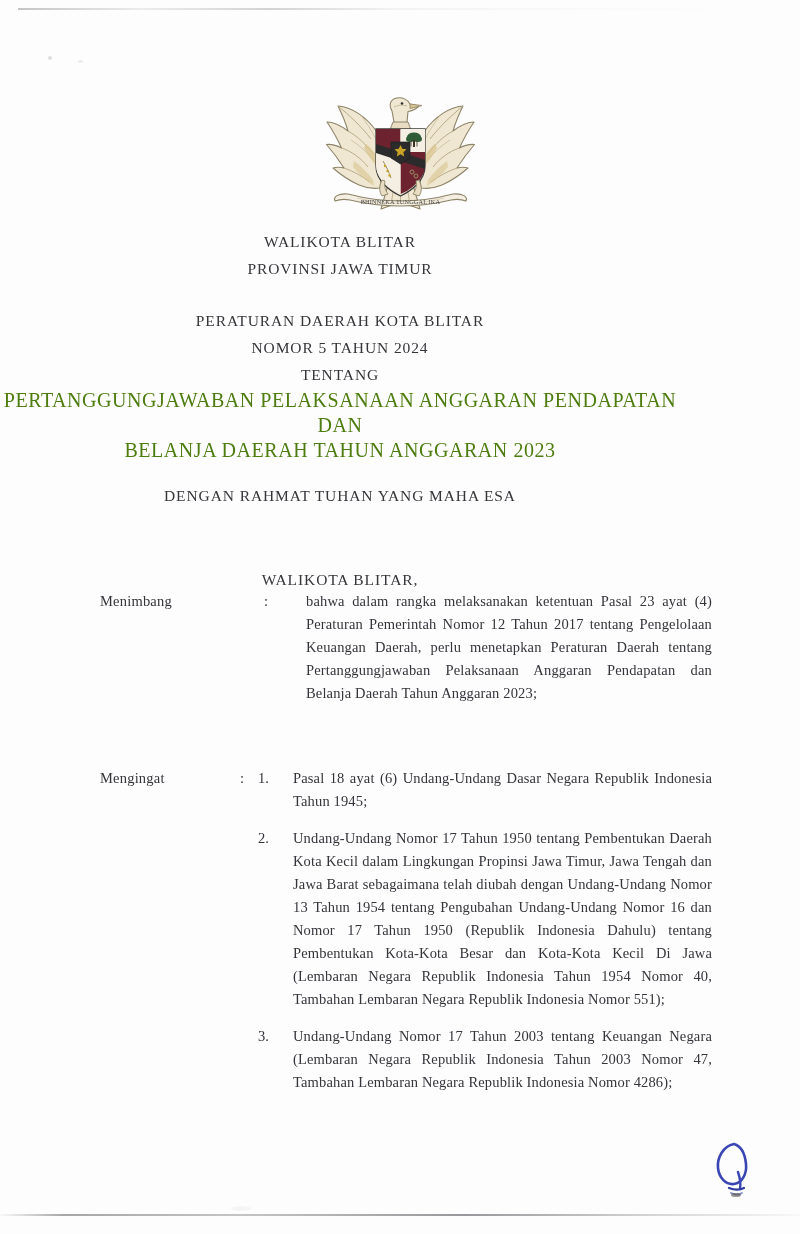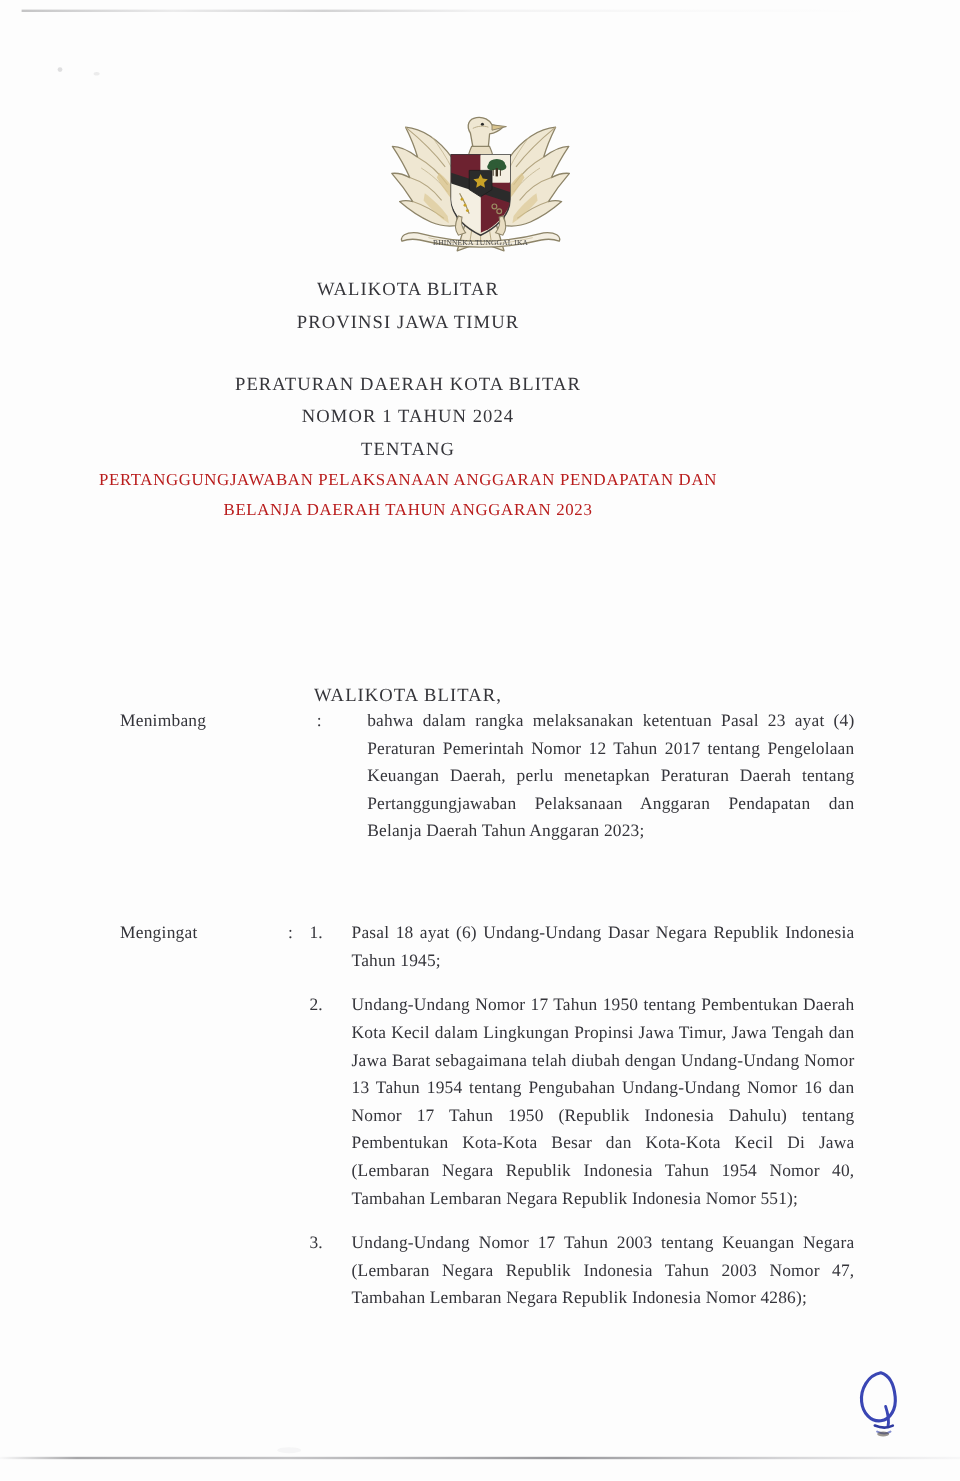--- a/index.html
+++ b/index.html
@@ -73,24 +73,24 @@
     width: 680px;
     text-align: center;
   }
   .hd {
     font-size: 15.5px;
     letter-spacing: 0.9px;
     line-height: 27px;
     color: #35353a;
   }
   .hd-wide {
-    font-size: 14px;
+    font-size: 20px;
     letter-spacing: 0.55px;
     line-height: 25px;
-    color: #b91c1c;
+    color: #4d7c0f;
   }
 
   
   .row {
     position: absolute;
     display: flex;
     left: 100px;
     width: 612px;
   }
   .lbl {
@@ -263,26 +263,29 @@
     </svg>
   </div>
 
   <div class="center-block" style="top:228px;">
     <div class="hd">WALIKOTA BLITAR</div>
     <div class="hd">PROVINSI JAWA TIMUR</div>
   </div>
 
   <div class="center-block" style="top:307px;">
     <div class="hd">PERATURAN DAERAH KOTA BLITAR</div>
-    <div class="hd">NOMOR 1 TAHUN 2024</div>
+    <div class="hd">NOMOR 5 TAHUN 2024</div>
     <div class="hd">TENTANG</div>
     <div class="hd-wide">PERTANGGUNGJAWABAN PELAKSANAAN ANGGARAN PENDAPATAN DAN</div>
     <div class="hd-wide">BELANJA DAERAH TAHUN ANGGARAN 2023</div>
   </div>
 
+  <div class="center-block" style="top:482px;">
+    <div class="hd">DENGAN RAHMAT TUHAN YANG MAHA ESA</div>
+  </div>
 
   <div class="center-block" style="top:566px;">
     <div class="hd">WALIKOTA BLITAR,</div>
   </div>
 
   <div class="row" style="top:590px;gap:24px;">
     <div class="lbl">Menimbang</div>
     <div class="colon">:</div>
     <div class="body-txt">bahwa dalam rangka melaksanakan ketentuan Pasal 23 ayat (4) Peraturan Pemerintah Nomor 12 Tahun 2017 tentang Pengelolaan Keuangan Daerah, perlu menetapkan Peraturan Daerah tentang Pertanggungjawaban Pelaksanaan Anggaran Pendapatan dan Belanja Daerah Tahun Anggaran 2023;</div>
   </div>

